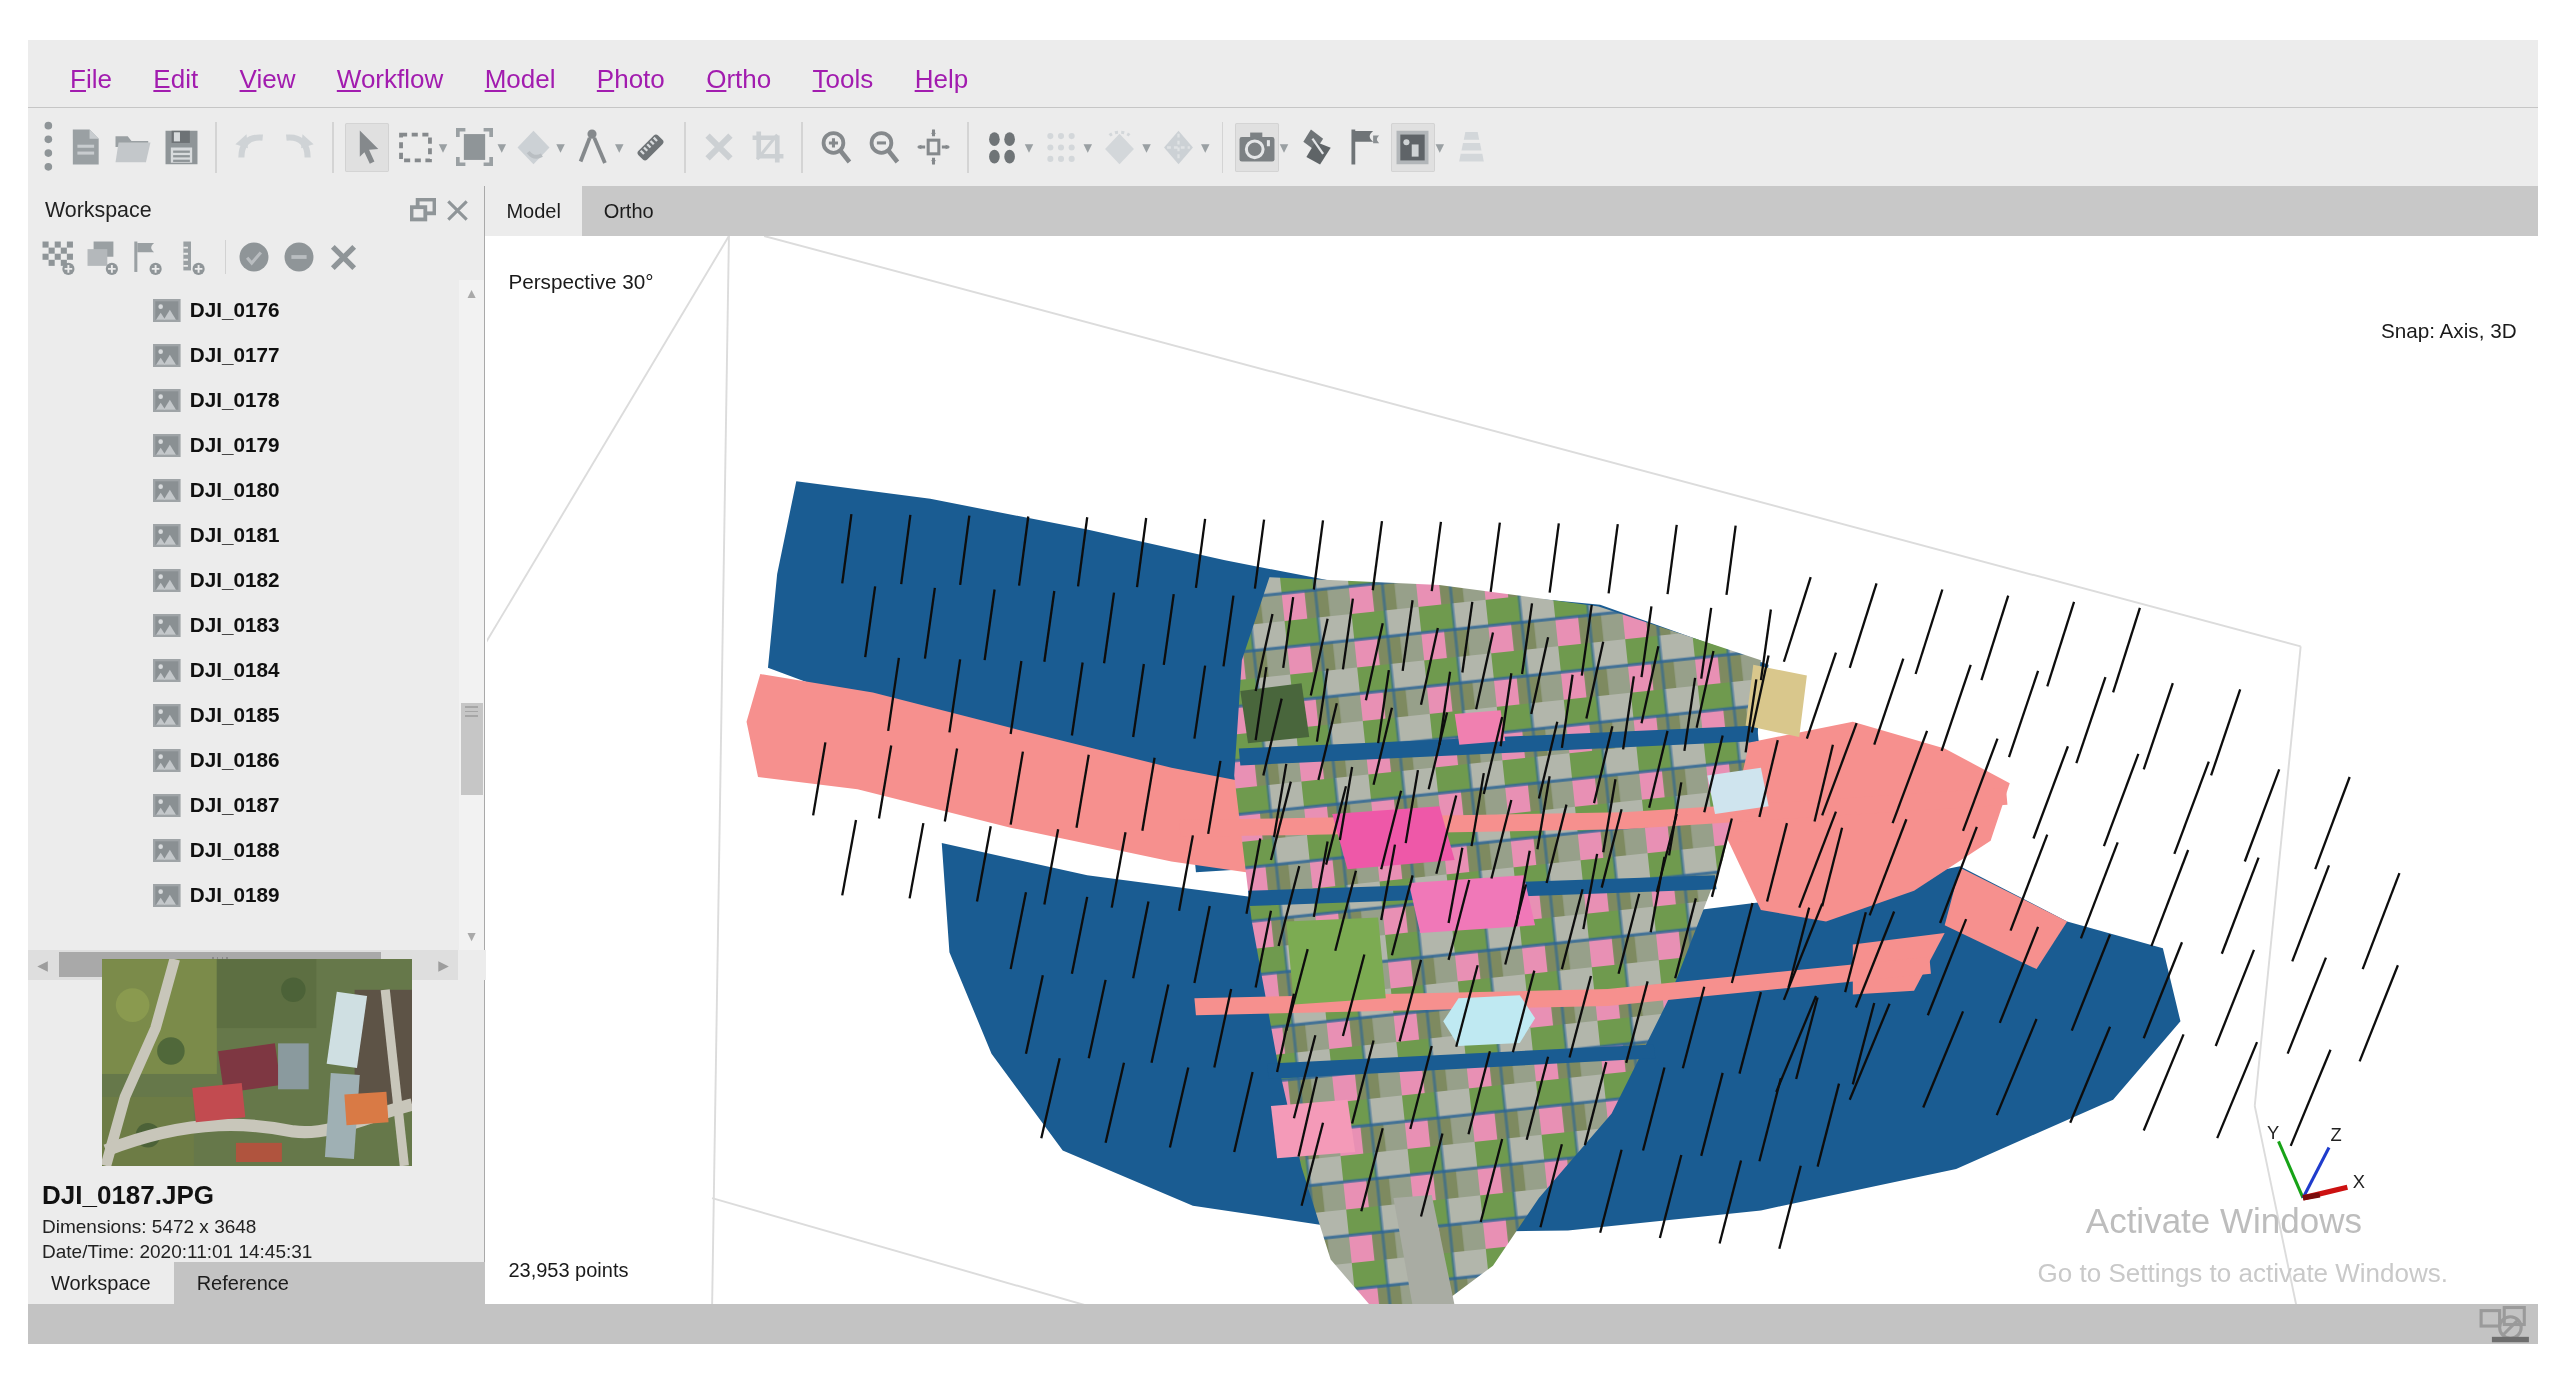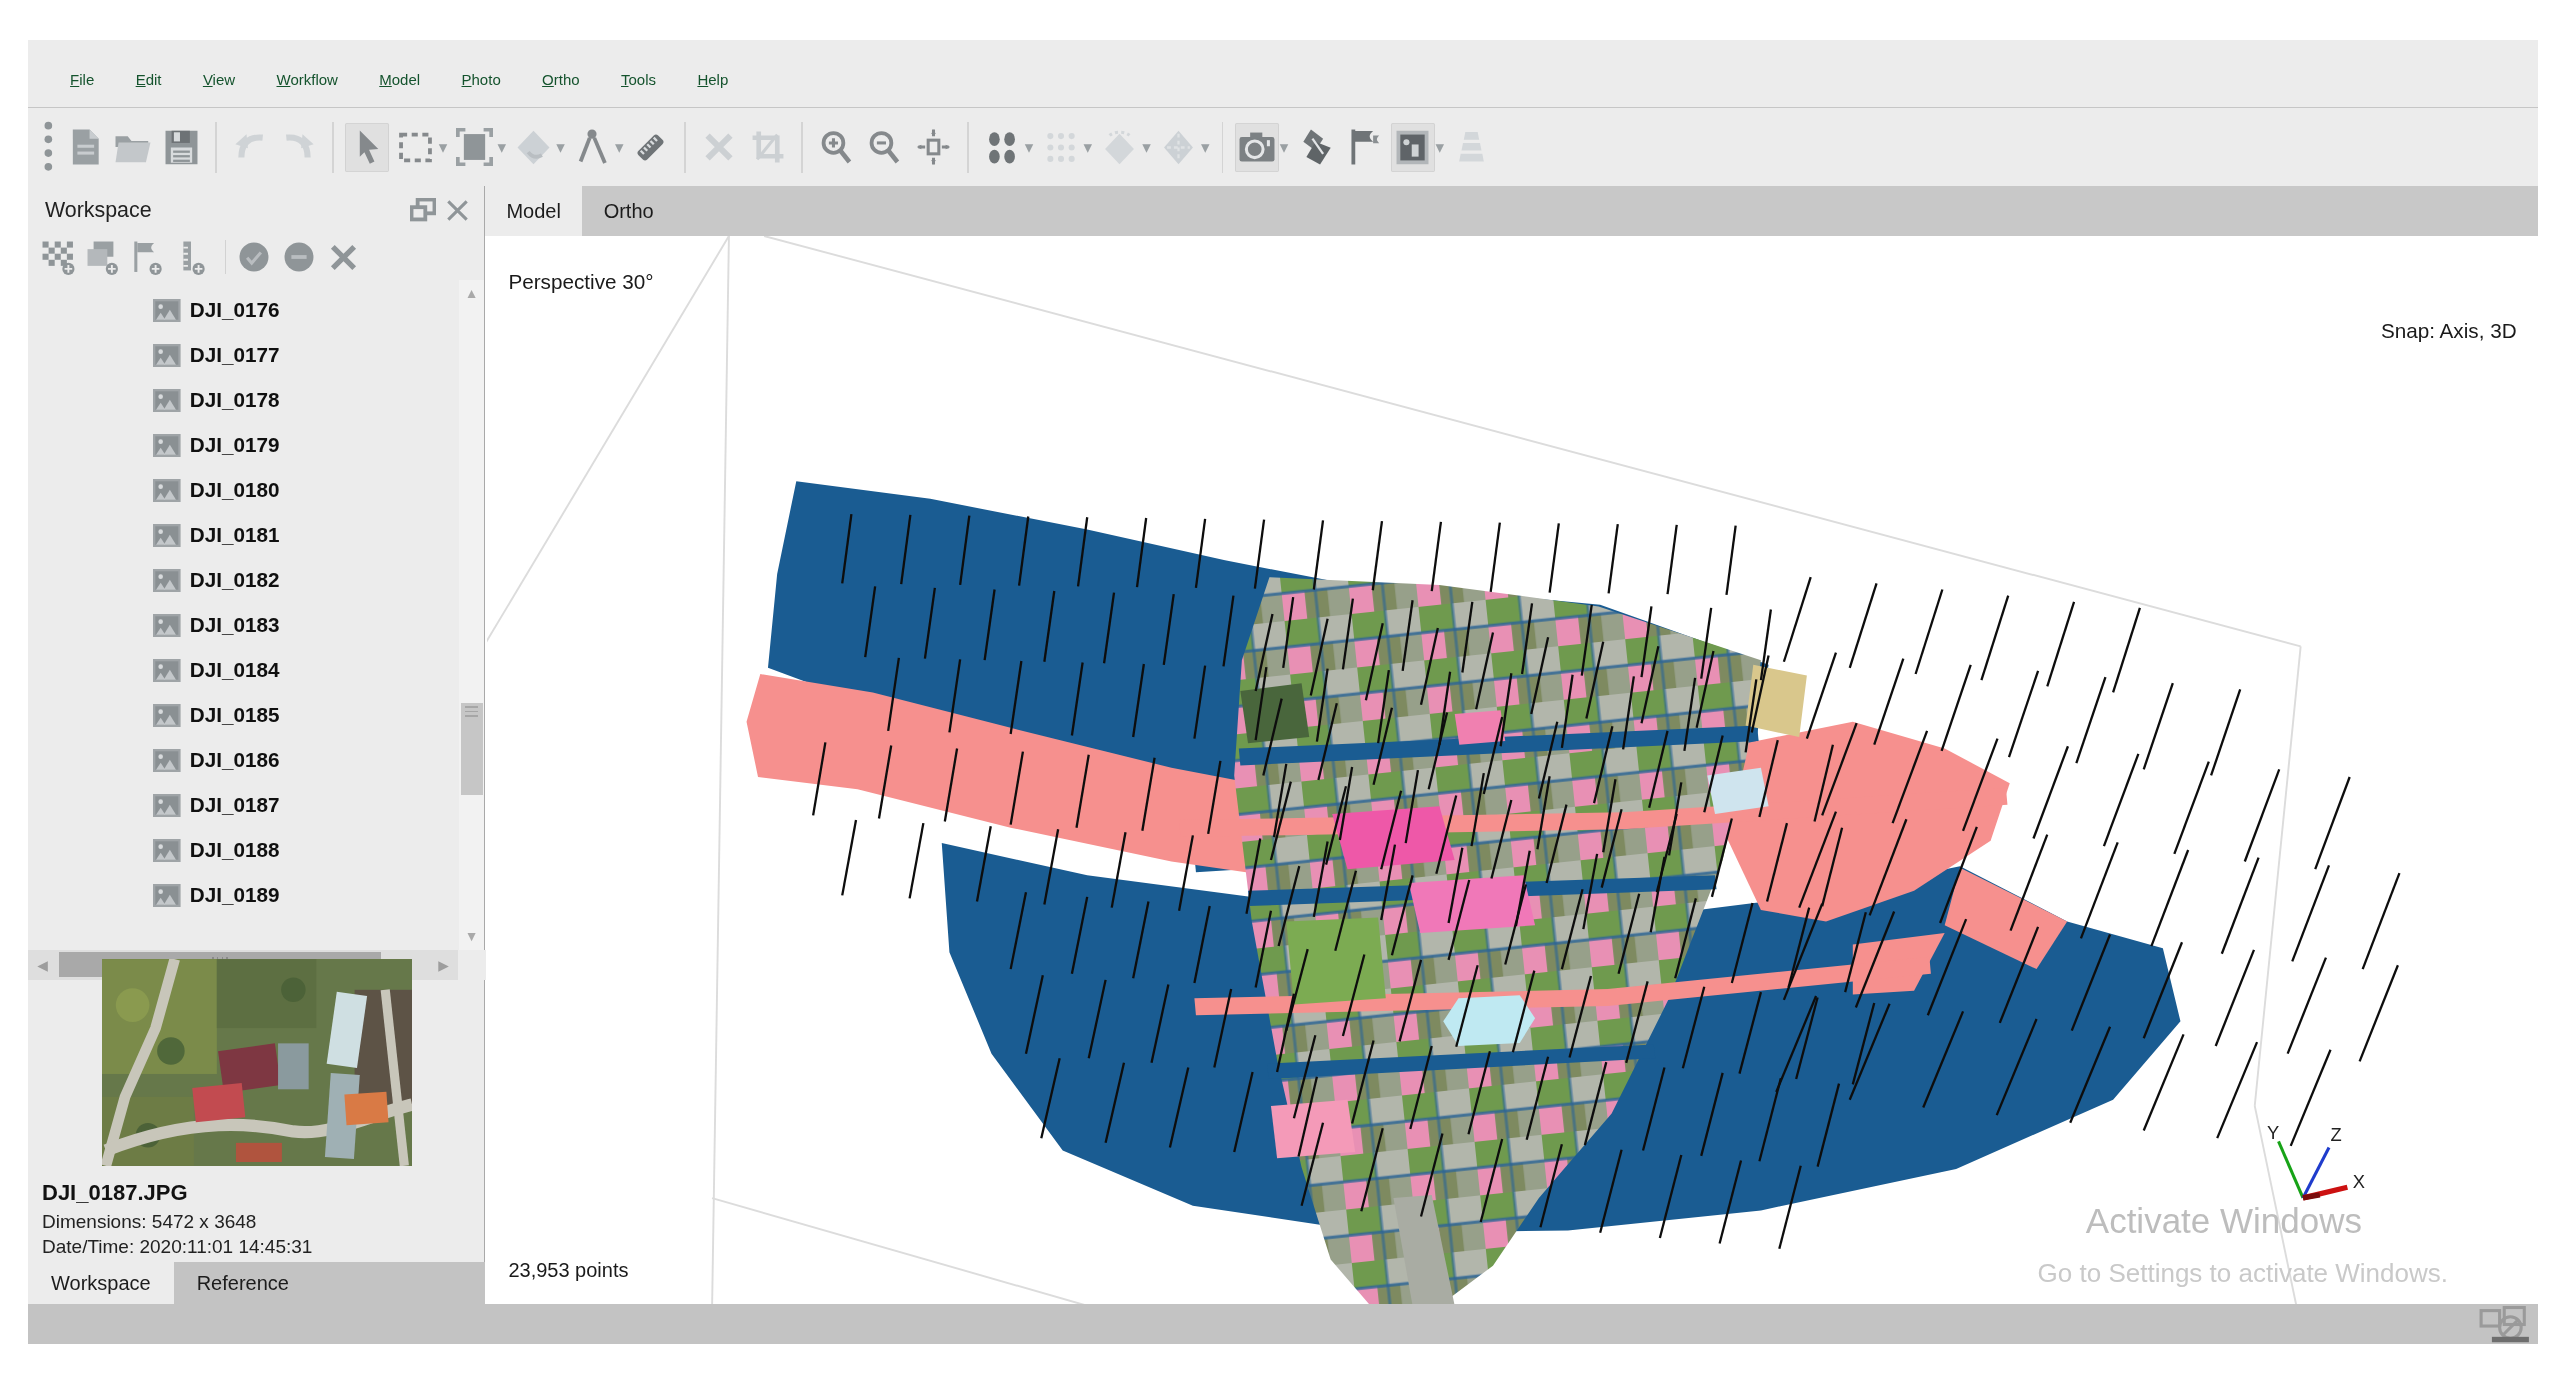--- a/index.html
+++ b/index.html
@@ -1,20 +1,20 @@
 <!DOCTYPE html>
 <html style="font-size:12.3px"><head>
 <meta charset="utf-8">
 <style>
   html,body{margin:0;padding:0;background:#ffffff;}
   body{width:2576px;height:1390px;overflow:hidden;font-family:"Liberation Sans",sans-serif;color:#1a1a1a;position:relative;}
   .abs{position:absolute;}
   
   #menubar{left:28px;top:40px;width:2510px;height:67px;background:#ececec;display:flex;align-items:center;padding-left:21.4px;box-sizing:border-box;}
-  .menu-item{font-size:15px;padding:0 20.7px;color:#14532d;cursor:default;margin-top:12px;}
+  .menu-item{font-size:26px;padding:0 20.7px;color:#a21caf;cursor:default;margin-top:12px;}
   .menu-item u{text-decoration:underline;}
   #toolbar{left:28px;top:107px;width:2510px;height:79px;background:#ececec;border-top:1.5px solid #c6c6c6;display:flex;align-items:center;padding-left:7.7px;box-sizing:border-box;}
   .tb{width:44px;height:49px;display:flex;align-items:center;justify-content:center;margin:0 2.3px;border-radius:2.3px;position:relative;}
   .tb.active{background:#e0e0e0;box-shadow:inset 0 0 0 0.8px #cfcfcf;}
   .tbgrp{display:flex;align-items:center;}
   .tbsep{width:1.5px;height:51px;background:#d4d4d4;margin:0 9.2px;}
   .caret-out{font-size:17px;color:#9aa0a3;margin:0 3.1px 0 -1.5px;}
   
   #leftpanel{left:28px;top:186px;width:457px;height:1118px;background:#ececec;box-sizing:border-box;border-right:1.5px solid #a9a9a9;}
   #panelheader{left:28px;top:186px;width:457px;height:49px;display:flex;align-items:center;justify-content:space-between;padding:0 10.7px 0 17px;box-sizing:border-box;}
@@ -33,21 +33,21 @@
   #vthumb{position:absolute;left:1.5px;top:423px;width:22px;height:92px;background:#c6c6c6;}
   #vthumb i{display:block;height:1.5px;background:#a6a6a6;margin:3.1px 4.6px 0 4.6px;}
   #hscroll{left:28px;top:950px;width:430px;height:30px;background:#dedede;display:flex;align-items:center;}
   #hscroll .arr{width:29px;height:30px;display:flex;align-items:center;justify-content:center;color:#9d9d9d;font-size:13.8px;}
   #hthumb{position:absolute;left:31px;top:2.3px;width:322px;height:25px;background:#a9a9a9;display:flex;align-items:center;justify-content:center;gap:3.1px;}
   #hthumb i{display:block;width:1.5px;height:15.3px;background:#8a8a8a;}
   #scrollcorner{left:458px;top:950px;width:27.6px;height:30px;background:#ececec;}
   
   #preview{left:102px;top:959px;width:310px;height:207px;background:#6f7f4c;overflow:hidden;}
   #photoinfo{left:42px;top:1180px;width:429px;}
-  #photoinfo .fn{font-size:22px;font-weight:bold;color:#111;margin-bottom:4.6px;}
+  #photoinfo .fn{font-size:26px;font-weight:bold;color:#111;margin-bottom:4.6px;}
   #photoinfo .ln{font-size:19px;color:#222;margin-bottom:3.1px;}
   #paneltabs{left:28px;top:1262px;width:457px;height:42px;background:#c3c3c3;display:flex;}
   .ptab{height:42px;display:flex;align-items:center;justify-content:center;font-size:20px;padding:0 23px;color:#1c1c1c;}
   .ptab.active{background:#ececec;}
   
   #viewtabs{left:485px;top:186px;width:2053px;height:50px;background:#c8c8c8;display:flex;}
   .vtab{height:50px;display:flex;align-items:center;justify-content:center;font-size:20px;padding:0 21.4px;color:#1c1c1c;}
   .vtab.active{background:#ececec;}
   #canvas{left:487px;top:236px;width:2051px;height:1072px;background:#ffffff;}
   #scene{position:absolute;left:0;top:0;width:100%;height:100%;}

